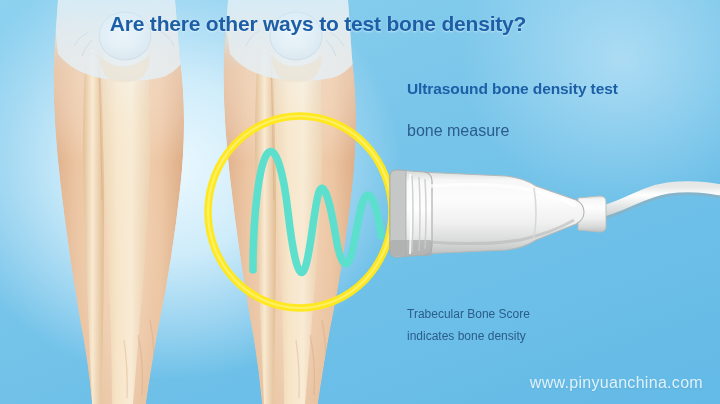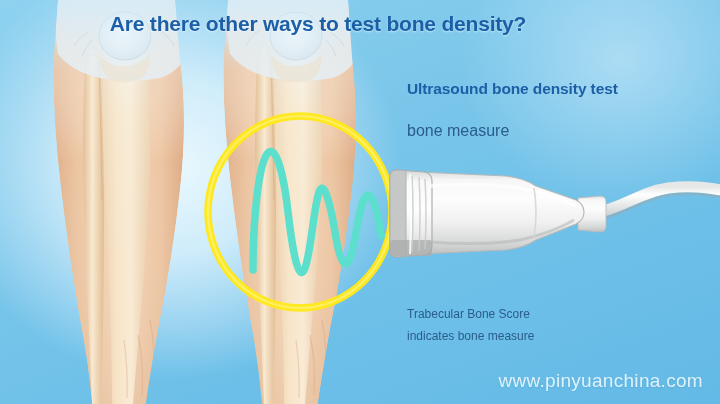--- a/index.html
+++ b/index.html
@@ -85,21 +85,21 @@
     font-size: 12px;
     line-height: 22px;
     color: #2B5C8A;
   }
   .panel-body-1 div, .panel-body-2 div { white-space: nowrap; }
 
   .watermark {
     position: absolute;
     right: 17px;
     bottom: 12px;
-    font-size: 19px;
+    font-size: 16px;
     color: #EAF7FD;
     letter-spacing: 0.3px;
     opacity: 0.92;
     text-shadow: 0 1px 2px rgba(70,140,180,0.35);
   }
 
   .svg-abs { position: absolute; left: 0; top: 0; }
 </style>
 </head>
 <body>
@@ -275,18 +275,18 @@
   <div class="headline">Are there other ways to test bone density?</div>
 
   <div class="panel panel-heading">Ultrasound bone density test</div>
 
   <div class="panel panel-body-1">
     <div>bone measure</div>
   </div>
 
   <div class="panel panel-body-2">
     <div>Trabecular Bone Score</div>
-    <div>indicates bone measure</div>
+    <div>indicates bone density</div>
   </div>
 
   <div class="watermark">www.pinyuanchina.com</div>
 
 </div>
 
 </body></html>

